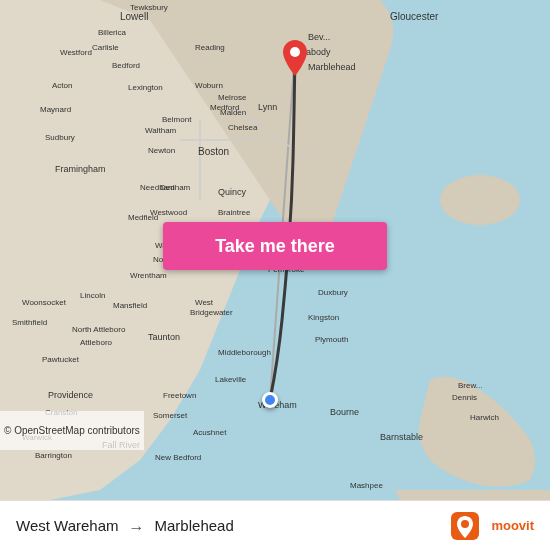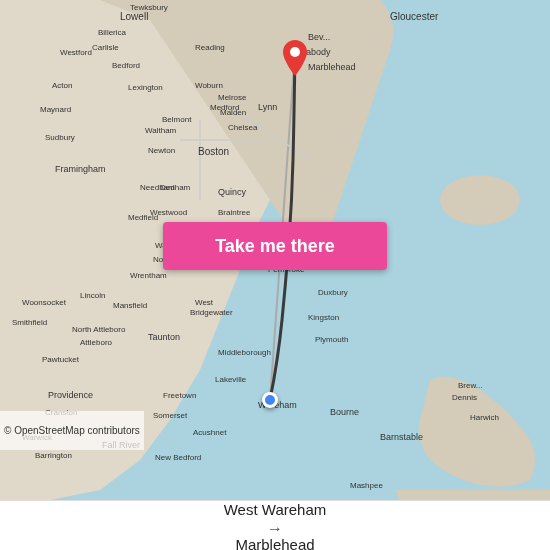--- a/index.html
+++ b/index.html
@@ -68,21 +68,20 @@
       bottom: 0;
       left: 0;
       width: 550px;
       height: 50px;
       background: white;
       display: flex;
       align-items: center;
       padding: 0 16px;
       border-top: 1px solid #ddd;
       z-index: 20;
-      flex-direction: column;
     }
 
     #from-label {
       font-size: 15px;
       font-weight: 500;
       color: #222;
     }
 
     #arrow-icon {
       margin: 0 10px;

